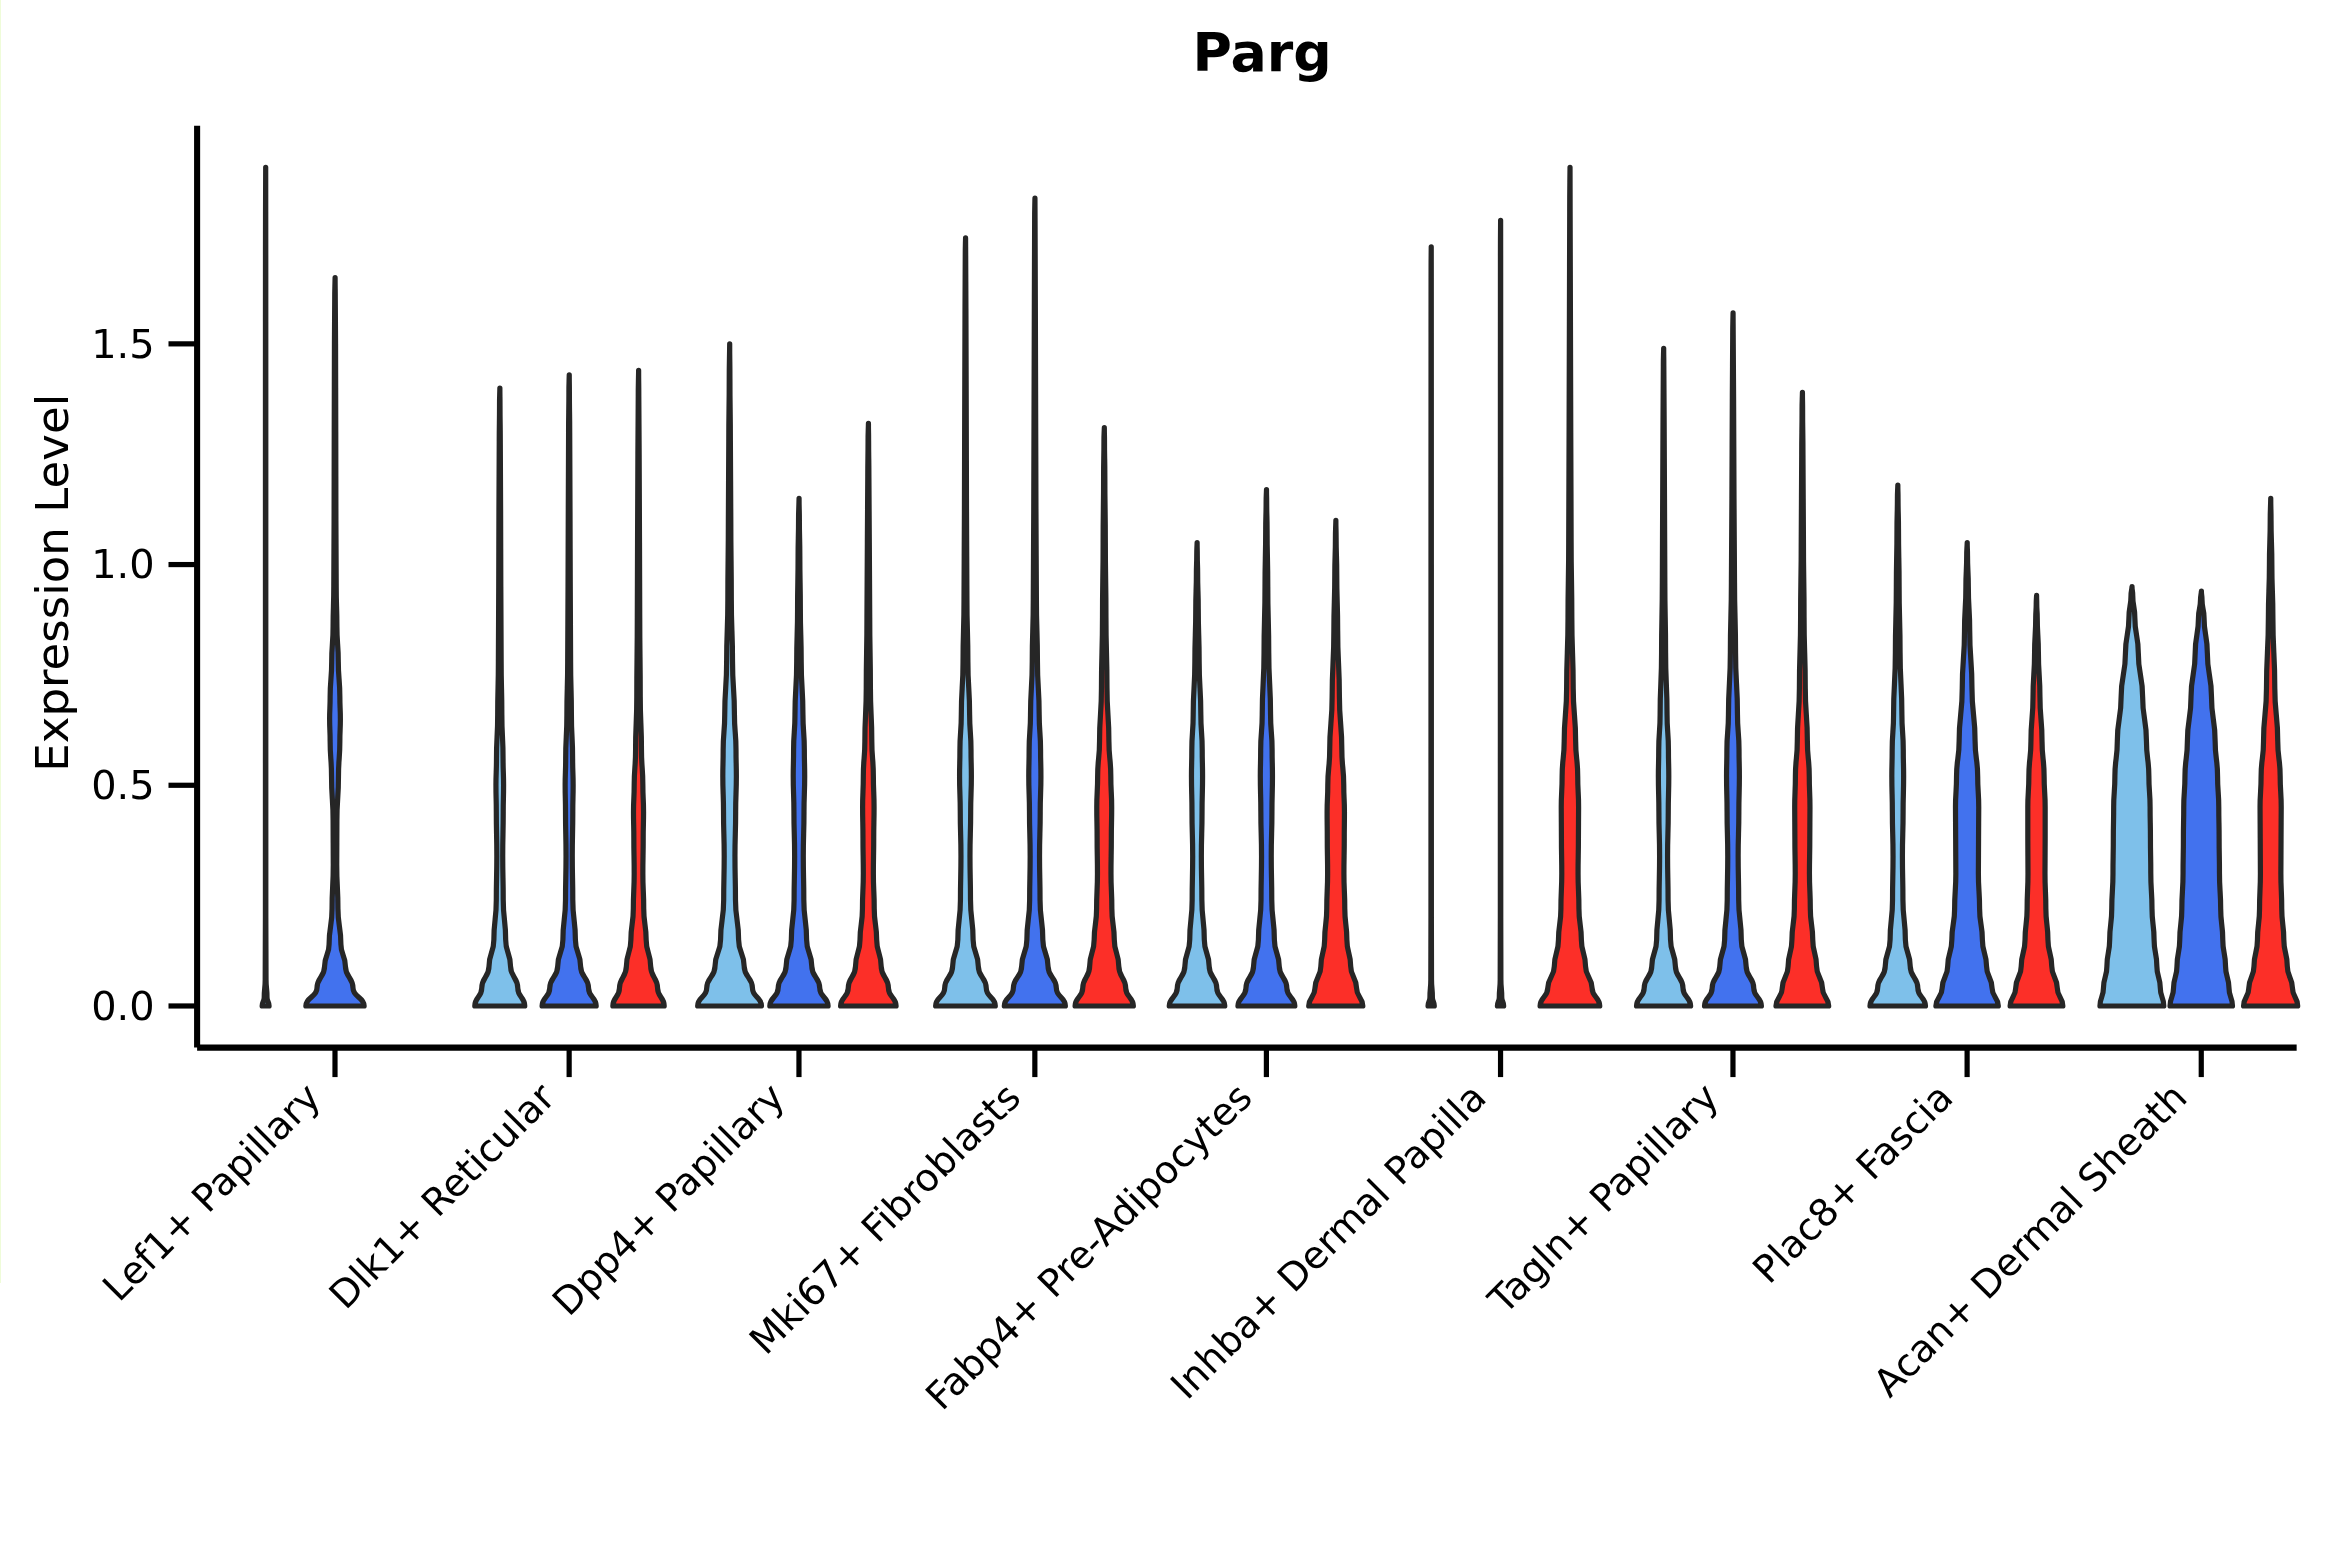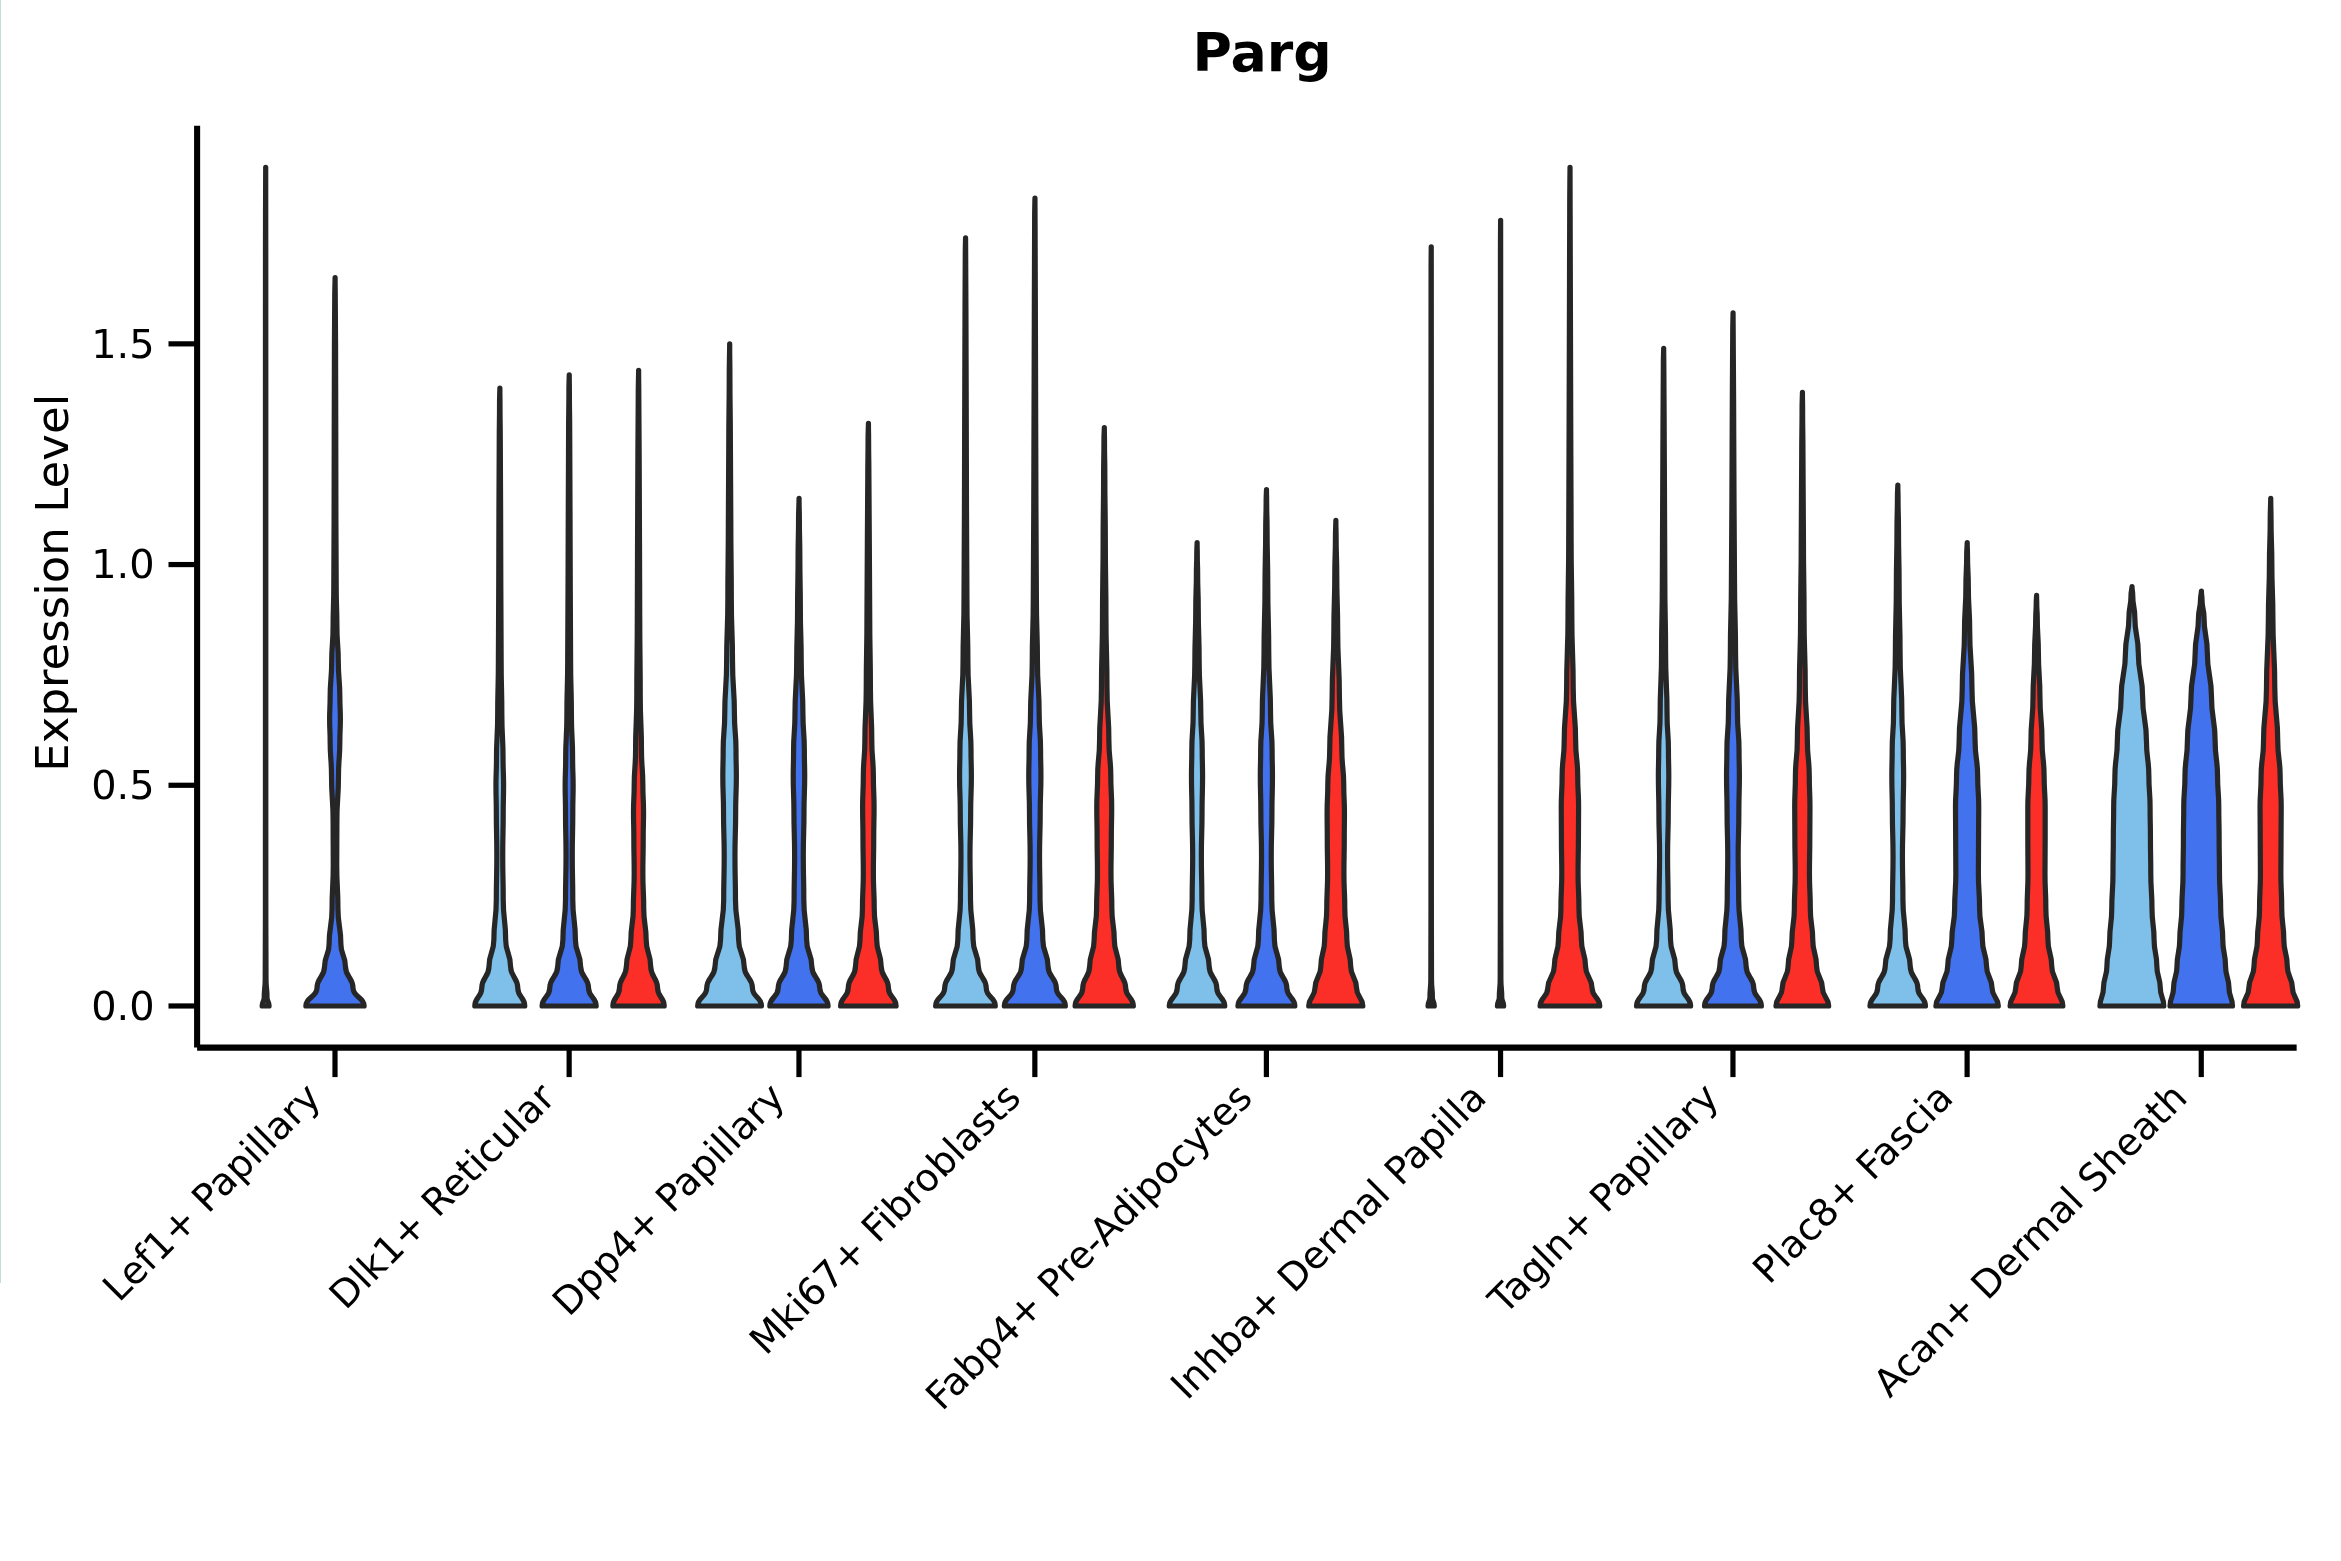--- a/index.html
+++ b/index.html
@@ -1,17 +1,17 @@
 <!DOCTYPE html>
 <html style="font-size:14px"><head>
 <meta charset="utf-8">
 <style>
   html,body{margin:0;padding:0;background:#ffffff;}
   body{width:2342px;height:1561px;overflow:hidden;font-family:"DejaVu Sans",sans-serif;}
-  #figure{position:relative;width:2342px;height:1283px;background:#0f766e;}
+  #figure{position:relative;width:2342px;height:1283px;background:#bef264;}
   #plot-svg{display:block;width:2342px;height:1561px;}
   .violin-path{stroke:#262626;stroke-width:6;stroke-linejoin:round;stroke-linecap:round;}
   .spine{stroke:#000;stroke-width:7;fill:none;stroke-linecap:butt;}
   .tick-mark{stroke:#000;stroke-width:6;}
   .tick-label{font-family:"DejaVu Sans",sans-serif;font-size:46px;fill:#000;}
   .ylabel{font-family:"DejaVu Sans",sans-serif;font-size:52px;fill:#000;}
   .xlabel-text{font-family:"DejaVu Sans",sans-serif;font-size:44px;fill:#000;}
   .chart-title{font-family:"DejaVu Sans",sans-serif;font-size:62px;font-weight:bold;fill:#000;}
 </style>
 </head>

